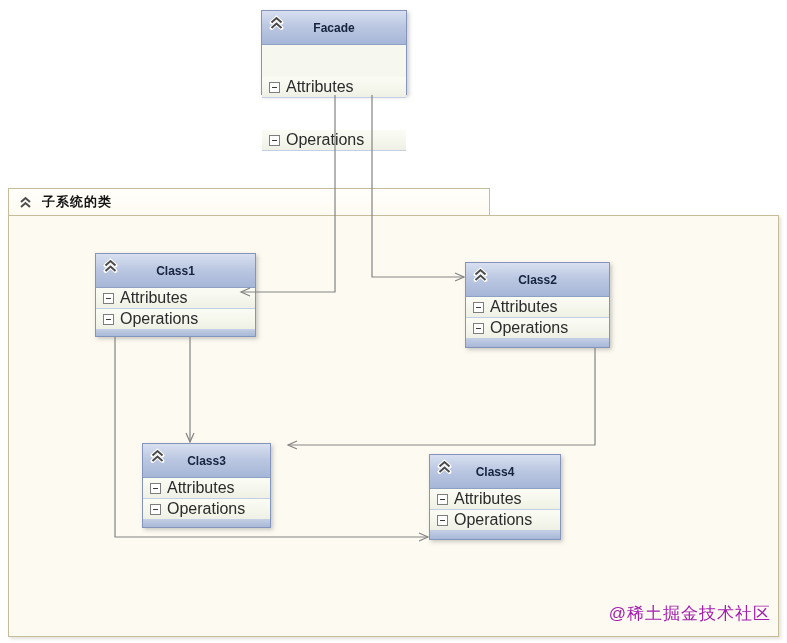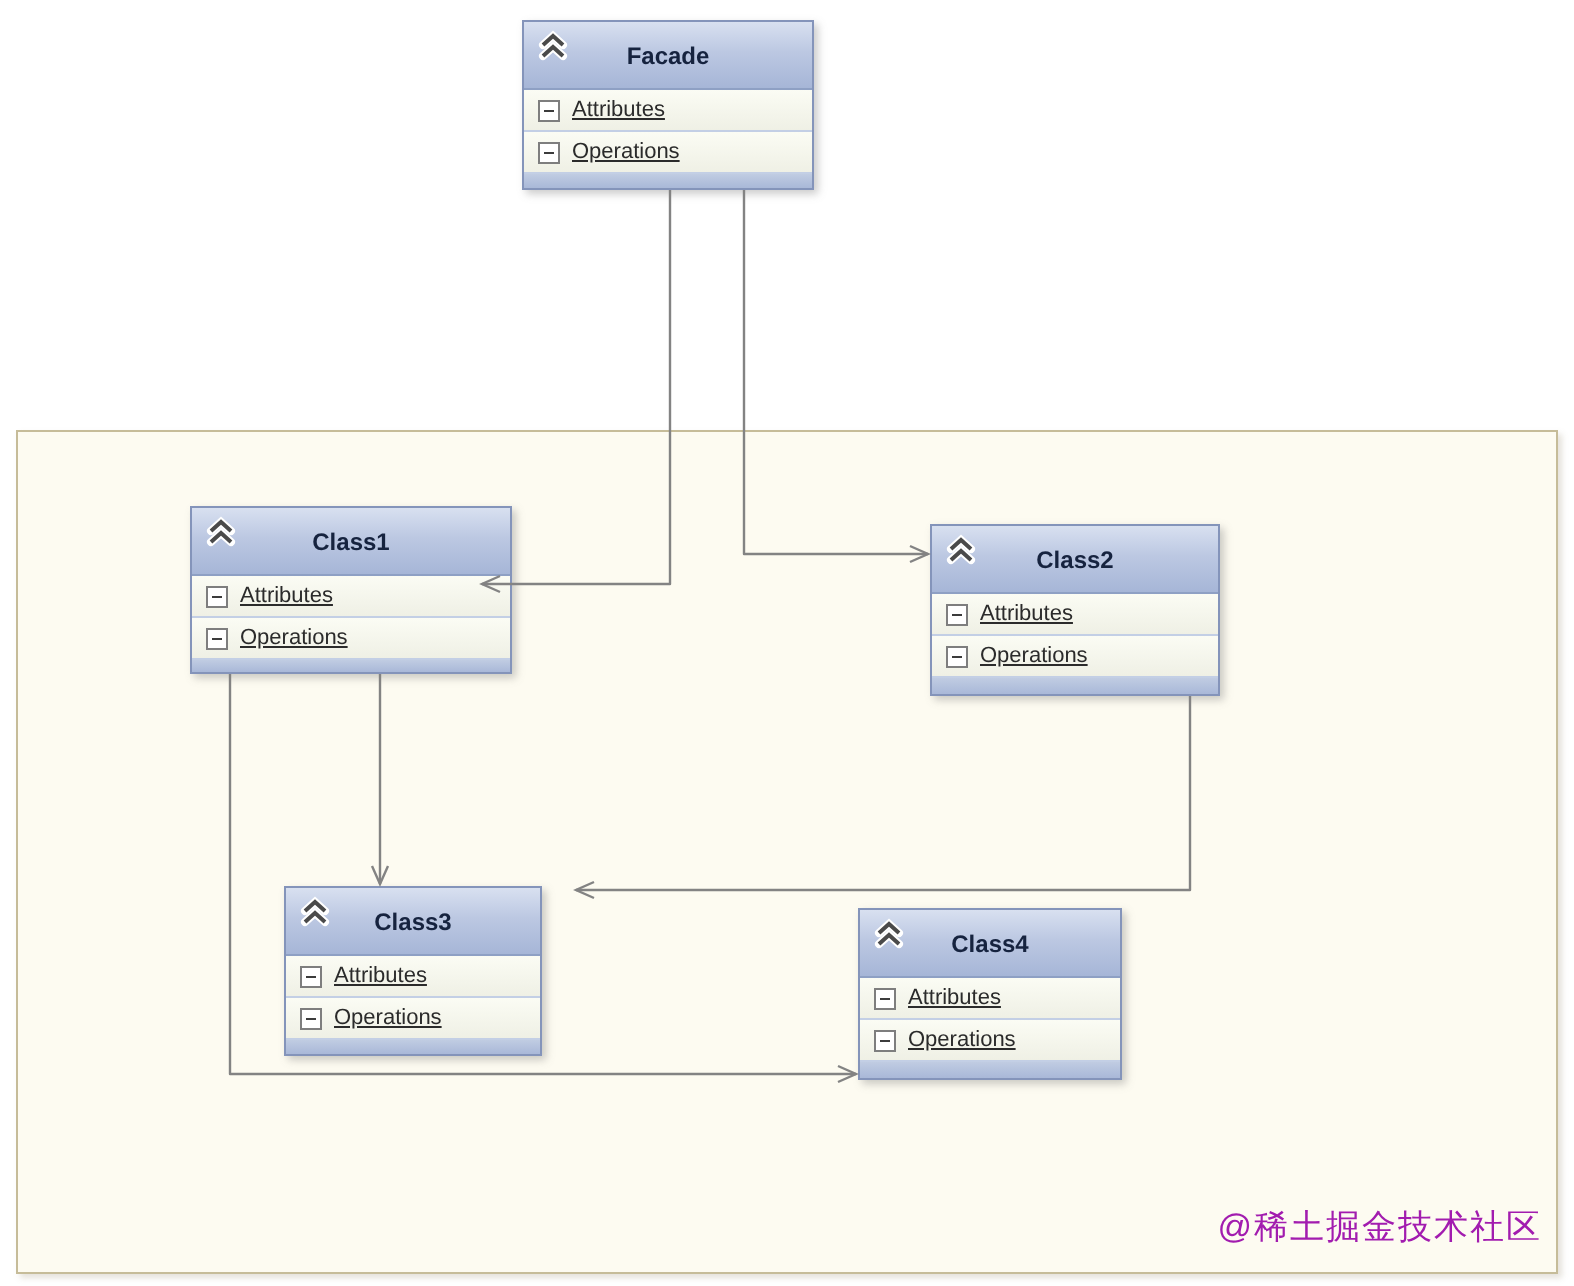--- a/index.html
+++ b/index.html
@@ -38,49 +38,56 @@
     display:flex;align-items:center;justify-content:center;
     background:linear-gradient(180deg,#d8e0f0 0%,#bcc8e2 45%,#a6b6d7 100%);
     border-bottom:1px solid #8ea0c4;
   }
   .uml-title{font-weight:bold;font-size:12px;color:#16233f;}
   .chev{position:absolute;left:5px;top:4px;width:19px;height:16px;}
   .uml-row{
     flex:0 0 20px;display:flex;align-items:center;gap:6px;padding-left:7px;
     background:linear-gradient(180deg,#fbfcf4,#eff0e5);
     border-bottom:1px solid #c3cfe5;
-    font-size:11px;color:#2b2b2b;text-decoration:underline;
+    font-size:16px;color:#2b2b2b;
   }
   .minus-box{
     flex:0 0 11px;width:11px;height:11px;box-sizing:border-box;
     border:1px solid #7e7e7e;background:#ffffff;position:relative;
   }
   .minus-box::after{
     content:"";position:absolute;left:2px;right:2px;top:4px;height:1px;background:#3c3c3c;
   }
   .uml-footer{flex:1 1 auto;background:linear-gradient(180deg,#c0cce2,#a9b8d8);}
 
-  #node-facade{left:261px;top:10px;width:146px;height:85px;}
+  #node-facade{left:261px;top:10px;width:146px;height:85px;gap:32px;}
   #node-class1{left:95px; top:253px;width:161px;height:84px;}
   #node-class2{left:465px;top:262px;width:145px;height:86px;}
   #node-class3{left:142px;top:443px;width:129px;height:85px;}
   #node-class4{left:429px;top:454px;width:132px;height:86px;}
 
   
   #connector-layer{
     position:absolute;left:0;top:0;width:787px;height:643px;
     z-index:5;pointer-events:none;
   }
 </style>
 </head>
 <body>
 
 <div class="canvas">
 
   <div class="pkg-body"></div>
+  <div class="pkg-tab">
+    <svg class="pkg-chev" width="15" height="13" viewBox="0 0 15 13">
+      <path d="M3 6 L7.5 2 L12 6" fill="none" stroke="#4d4d4d" stroke-width="2"></path>
+      <path d="M3 11 L7.5 7 L12 11" fill="none" stroke="#4d4d4d" stroke-width="2"></path>
+    </svg>
+    <span class="pkg-title">子系统的类</span>
+  </div>
 
   <div class="watermark">@稀土掘金技术社区</div>
 
   <div class="uml-class" id="node-facade">
     <div class="uml-header">
       <svg class="chev" viewBox="0 0 19 16">
         <path d="M4.5 7.5 L9.5 3 L14.5 7.5" fill="none" stroke="#ffffff" stroke-width="4" stroke-linecap="round"></path>
         <path d="M4.5 13 L9.5 8.5 L14.5 13" fill="none" stroke="#ffffff" stroke-width="4" stroke-linecap="round"></path>
         <path d="M4.5 7.5 L9.5 3 L14.5 7.5" fill="none" stroke="#4a4a4a" stroke-width="2"></path>
         <path d="M4.5 13 L9.5 8.5 L14.5 13" fill="none" stroke="#4a4a4a" stroke-width="2"></path>

